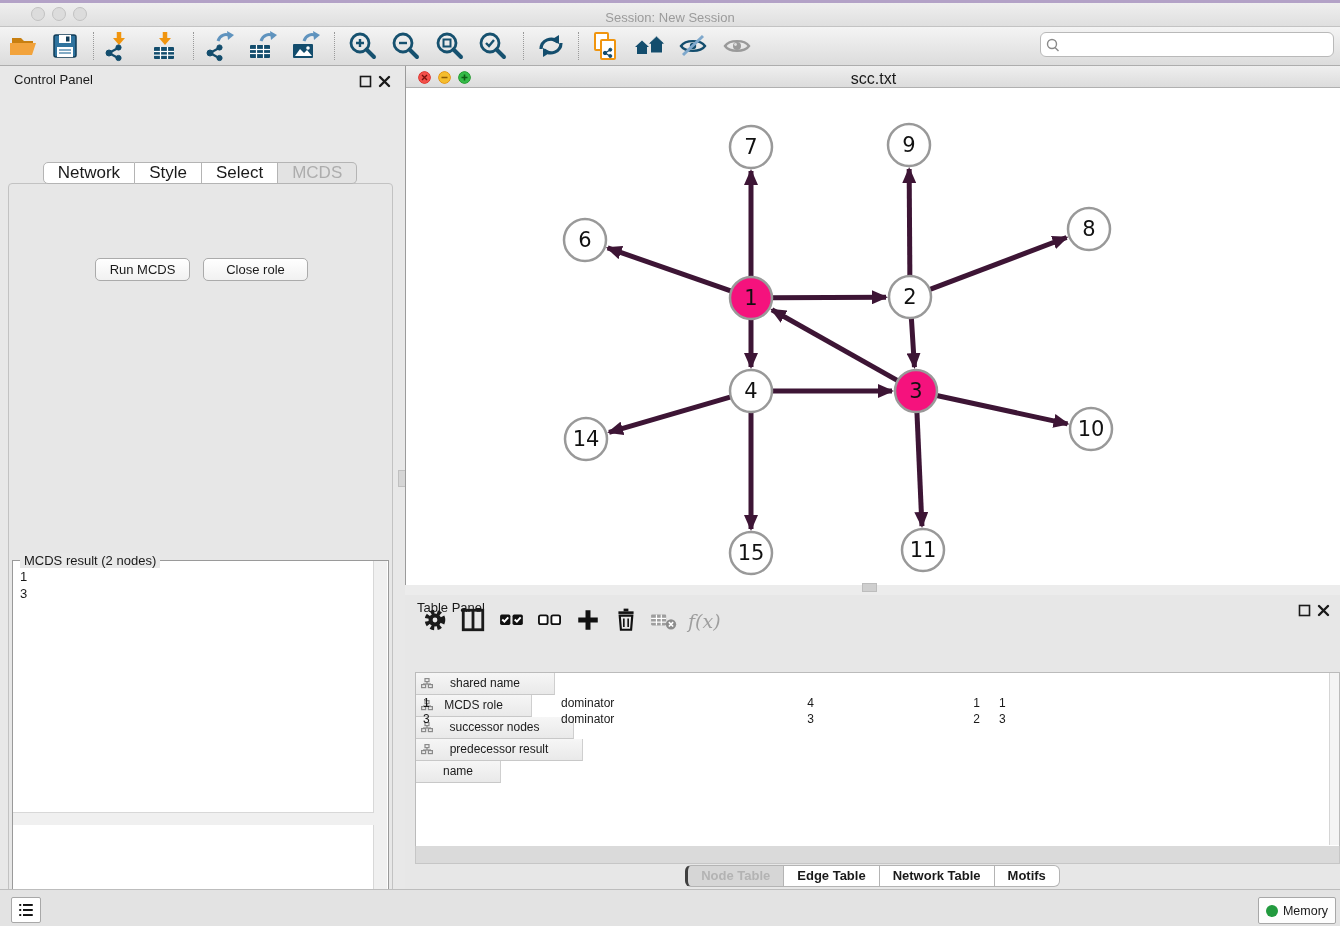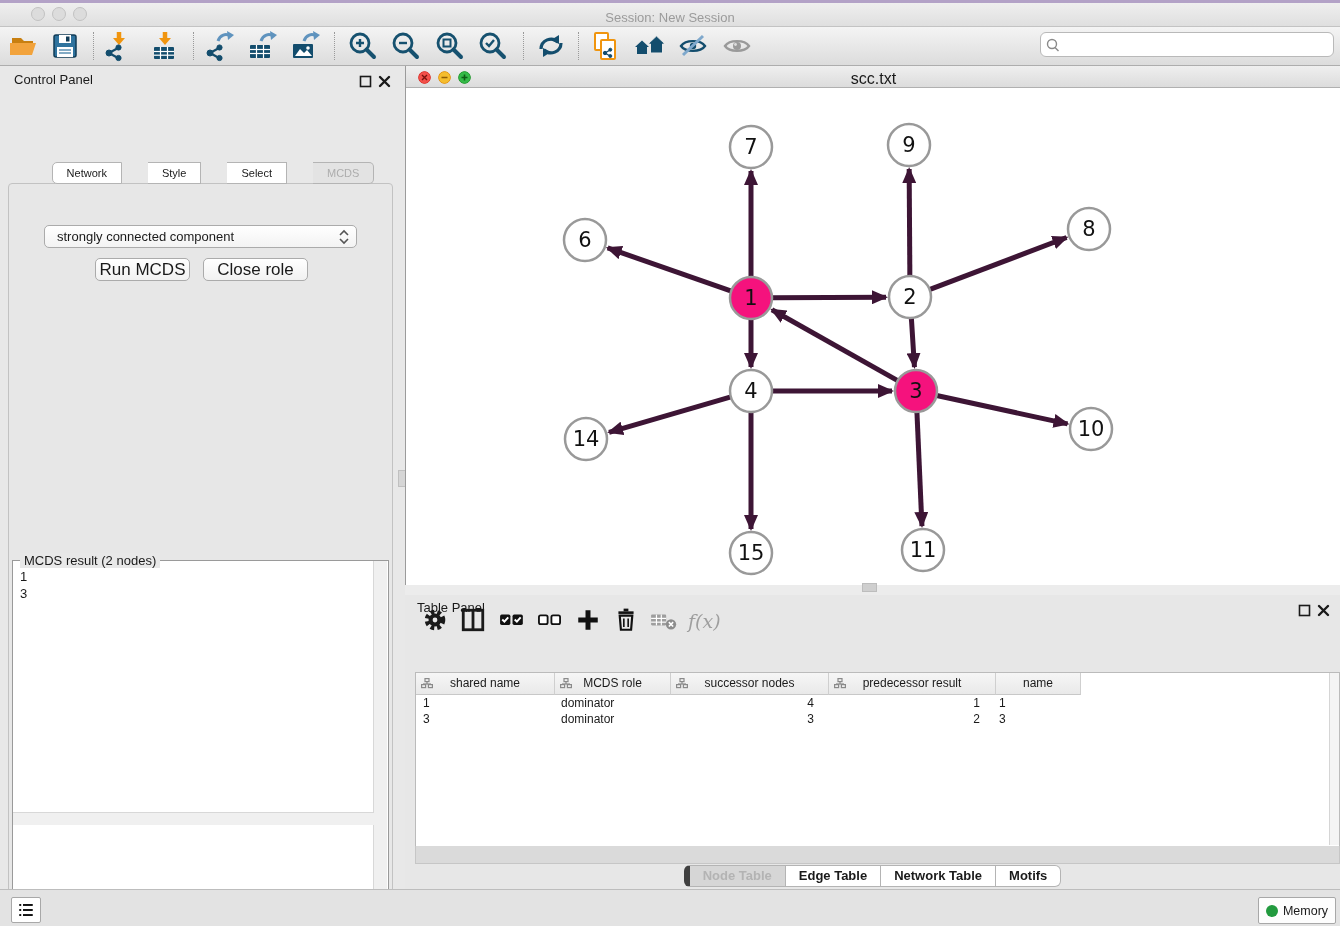--- a/index.html
+++ b/index.html
@@ -18,63 +18,63 @@
   .tsep{top:5px;width:0;height:28px;border-left:1px dotted #9a9a9a;}
   #search-wrap{left:1040px;top:5px;width:292px;height:23px;background:#fff;border:1px solid #b9b9b9;
     border-radius:6px;display:flex;align-items:center;}
   #search-wrap input{border:none;outline:none;flex:1;font-size:12px;background:transparent;}
   
   #control-panel{left:0;top:66px;width:400px;height:816px;background:#e8e8e8;}
   #cp-title{left:14px;top:6px;font-size:13px;}
   .panel-btn{width:13px;height:13px;}
   #cp-body{left:8px;top:117px;width:383px;height:758px;background:#e7e7e7;border:1px solid #c2c2c2;border-radius:4px;}
   #cp-tabs{left:0;top:96px;width:400px;height:22px;display:flex;justify-content:center;}
-  .cptab{height:20px;line-height:20px;padding:0 14px;font-size:11px;background:#fff;border:1px solid #b4b4b4;
-    border-left:none;cursor:default;margin-left:26px;}
+  .cptab{height:20px;line-height:20px;padding:0 14px;font-size:17px;background:#fff;border:1px solid #b4b4b4;
+    border-left:none;cursor:default;}
   .cptab:first-child{border-left:1px solid #b4b4b4;border-top-left-radius:5px;border-bottom-left-radius:5px;}
   .cptab:last-child{border-top-right-radius:5px;border-bottom-right-radius:5px;text-align:center;}
   .cptab.sel{background:#e3e3e3;color:#adadad;}
   #opt-label{left:0;top:137px;width:400px;text-align:center;font-size:13px;}
   #dropdown{left:44px;top:159px;width:311px;height:21px;background:linear-gradient(#fff,#f3f3f3);
     border:1px solid #ababab;border-radius:5px;display:flex;align-items:center;font-size:13px;}
   #dropdown .val{padding-left:12px;flex:1;}
   .btn{height:21px;background:linear-gradient(#fff,#f1f1f1);border:1px solid #ababab;border-radius:5px;
-    font-size:17px;text-align:center;line-height:21px;cursor:default;}
+    font-size:13px;text-align:center;line-height:21px;cursor:default;}
   #fieldset{left:12px;top:494px;width:375px;height:376px;border:1px solid #9a9a9a;background:#fff;}
   #fs-legend{left:20px;top:487px;background:#e8e8e8;padding:0 4px;font-size:13px;}
   #mcds-lines{left:20px;top:502px;font-size:13px;line-height:17px;white-space:pre;}
   #fs-vscroll{right:13px;top:495px;width:13px;height:360px;background:#f0f0f0;border-left:1px solid #d8d8d8;}
   #fs-hscroll{left:13px;bottom:57px;width:361px;height:12px;background:#f0f0f0;border-top:1px solid #d8d8d8;}
   
   #net-window{left:405px;top:66px;width:935px;height:519px;background:#fff;border-left:1px solid #9b9b9b;}
   #net-titlebar{left:0;top:0;width:100%;height:21px;background:linear-gradient(#efefef,#dcdcdc);
     border-bottom:1px solid #b0b0b0;}
   .tl{width:13px;height:13px;border-radius:50%;top:4px;}
   #net-title{left:0;top:4px;width:100%;text-align:center;font-size:16px;}
   #h-splitter{left:405px;top:585px;width:935px;height:10px;background:#ececec;}
   #h-grip{left:862px;top:583px;width:13px;height:7px;background:#cfcfcf;border:1px solid #bdbdbd;}
   #v-grip{left:398px;top:470px;width:7px;height:15px;background:#d6d6d6;border:1px solid #c0c0c0;}
   
   #table-panel{left:405px;top:595px;width:935px;height:294px;background:#e7e7e7;}
   #tp-title{left:12px;top:5px;font-size:13px;}
   .tbi{top:12px;width:30px;height:30px;}
   #tbl-region{left:10px;top:77px;width:923px;height:174px;background:#fff;border:1px solid #bbb;}
-  #tbl-header{left:0;top:0;height:21px;display:flex;}
+  #tbl-header{left:0;top:0;height:21px;display:flex;flex-direction:column;}
   .th{position:relative;height:21px;background:linear-gradient(#f6f6f6,#e9e9e9);
     border-right:1px solid #cfcfcf;border-bottom:1px solid #c8c8c8;font-size:12px;}
   .th .lbl{display:block;width:100%;text-align:center;line-height:21px;}
   .th svg{position:absolute;left:5px;top:5px;}
   .trow{display:flex;height:16px;font-size:12px;}
   .td{line-height:16px;overflow:hidden;}
   #tbl-vscroll{right:0;top:0;width:9px;height:172px;background:#f4f4f4;border-left:1px solid #d5d5d5;}
   #tbl-hbar{left:10px;top:251px;width:923px;height:17px;background:#dadada;border:1px solid #c6c6c6;border-top:none;}
   #bottom-tabs{left:0;top:270px;width:935px;display:flex;justify-content:center;}
   .btab{height:20px;line-height:20px;padding:0 13px;font-size:13px;font-weight:bold;background:#fff;
     border:1px solid #b4b4b4;border-left:none;cursor:default;}
-  .btab:first-child{border-left:6px solid #404040;border-top-left-radius:6px;border-bottom-left-radius:6px;}
+  .btab:first-child{border-left:3px solid #404040;border-top-left-radius:6px;border-bottom-left-radius:6px;}
   .btab:last-child{border-top-right-radius:6px;border-bottom-right-radius:6px;}
   .btab.sel{background:#d6d6d6;color:#b3b3b3;}
   
   #statusbar{left:0;top:889px;width:1340px;height:37px;background:#e3e3e3;border-top:1px solid #bdbdbd;}
   #list-btn{left:11px;top:7px;width:28px;height:24px;background:#fff;border:1px solid #a8a8a8;border-radius:2px;
     display:flex;align-items:center;justify-content:center;}
   #memory-btn{left:1258px;top:7px;width:76px;height:25px;background:#fdfdfd;border:1px solid #a8a8a8;border-radius:2px;
     display:flex;align-items:center;justify-content:center;gap:5px;font-size:12.5px;}
   #memory-dot{width:12px;height:12px;border-radius:50%;background:#229a3e;}
   .fx{font-family:"DejaVu Serif","Liberation Serif",serif;font-style:italic;font-size:19px;color:#9e9e9e;}
@@ -261,27 +261,20 @@
           <path d="M2 2l9 9M11 2l-9 9" stroke="#1a1a1a" stroke-width="2.4" stroke-linecap="round"></path>
         </svg>
     </div>
     <div id="cp-body" class="abs"></div>
     <div id="cp-tabs" class="abs">
         <div class="cptab">Network</div>
         <div class="cptab">Style</div>
         <div class="cptab">Select</div>
         <div class="cptab sel">MCDS</div>
       </div>
-    <div id="dropdown" class="abs">
-      <span class="val">strongly connected component</span>
-      <svg width="14" height="18" viewBox="0 0 14 18" style="margin-right:5px">
-          <path d="M3 7l4-4 4 4" fill="none" stroke="#555" stroke-width="1.6"></path>
-          <path d="M3 11l4 4 4-4" fill="none" stroke="#555" stroke-width="1.6"></path>
-        </svg>
-    </div>
     <div class="abs btn" style="left:95px;top:192px;width:93px">Run MCDS</div>
     <div class="abs btn" style="left:203px;top:192px;width:103px">Close role</div>
     <div id="fieldset" class="abs"></div>
     <div id="fs-vscroll" class="abs"></div>
     <div id="fs-hscroll" class="abs"></div>
     <div id="fs-legend" class="abs">MCDS result (2 nodes)</div>
     <div id="mcds-lines" class="abs">1
 3</div>
   </div>
 

